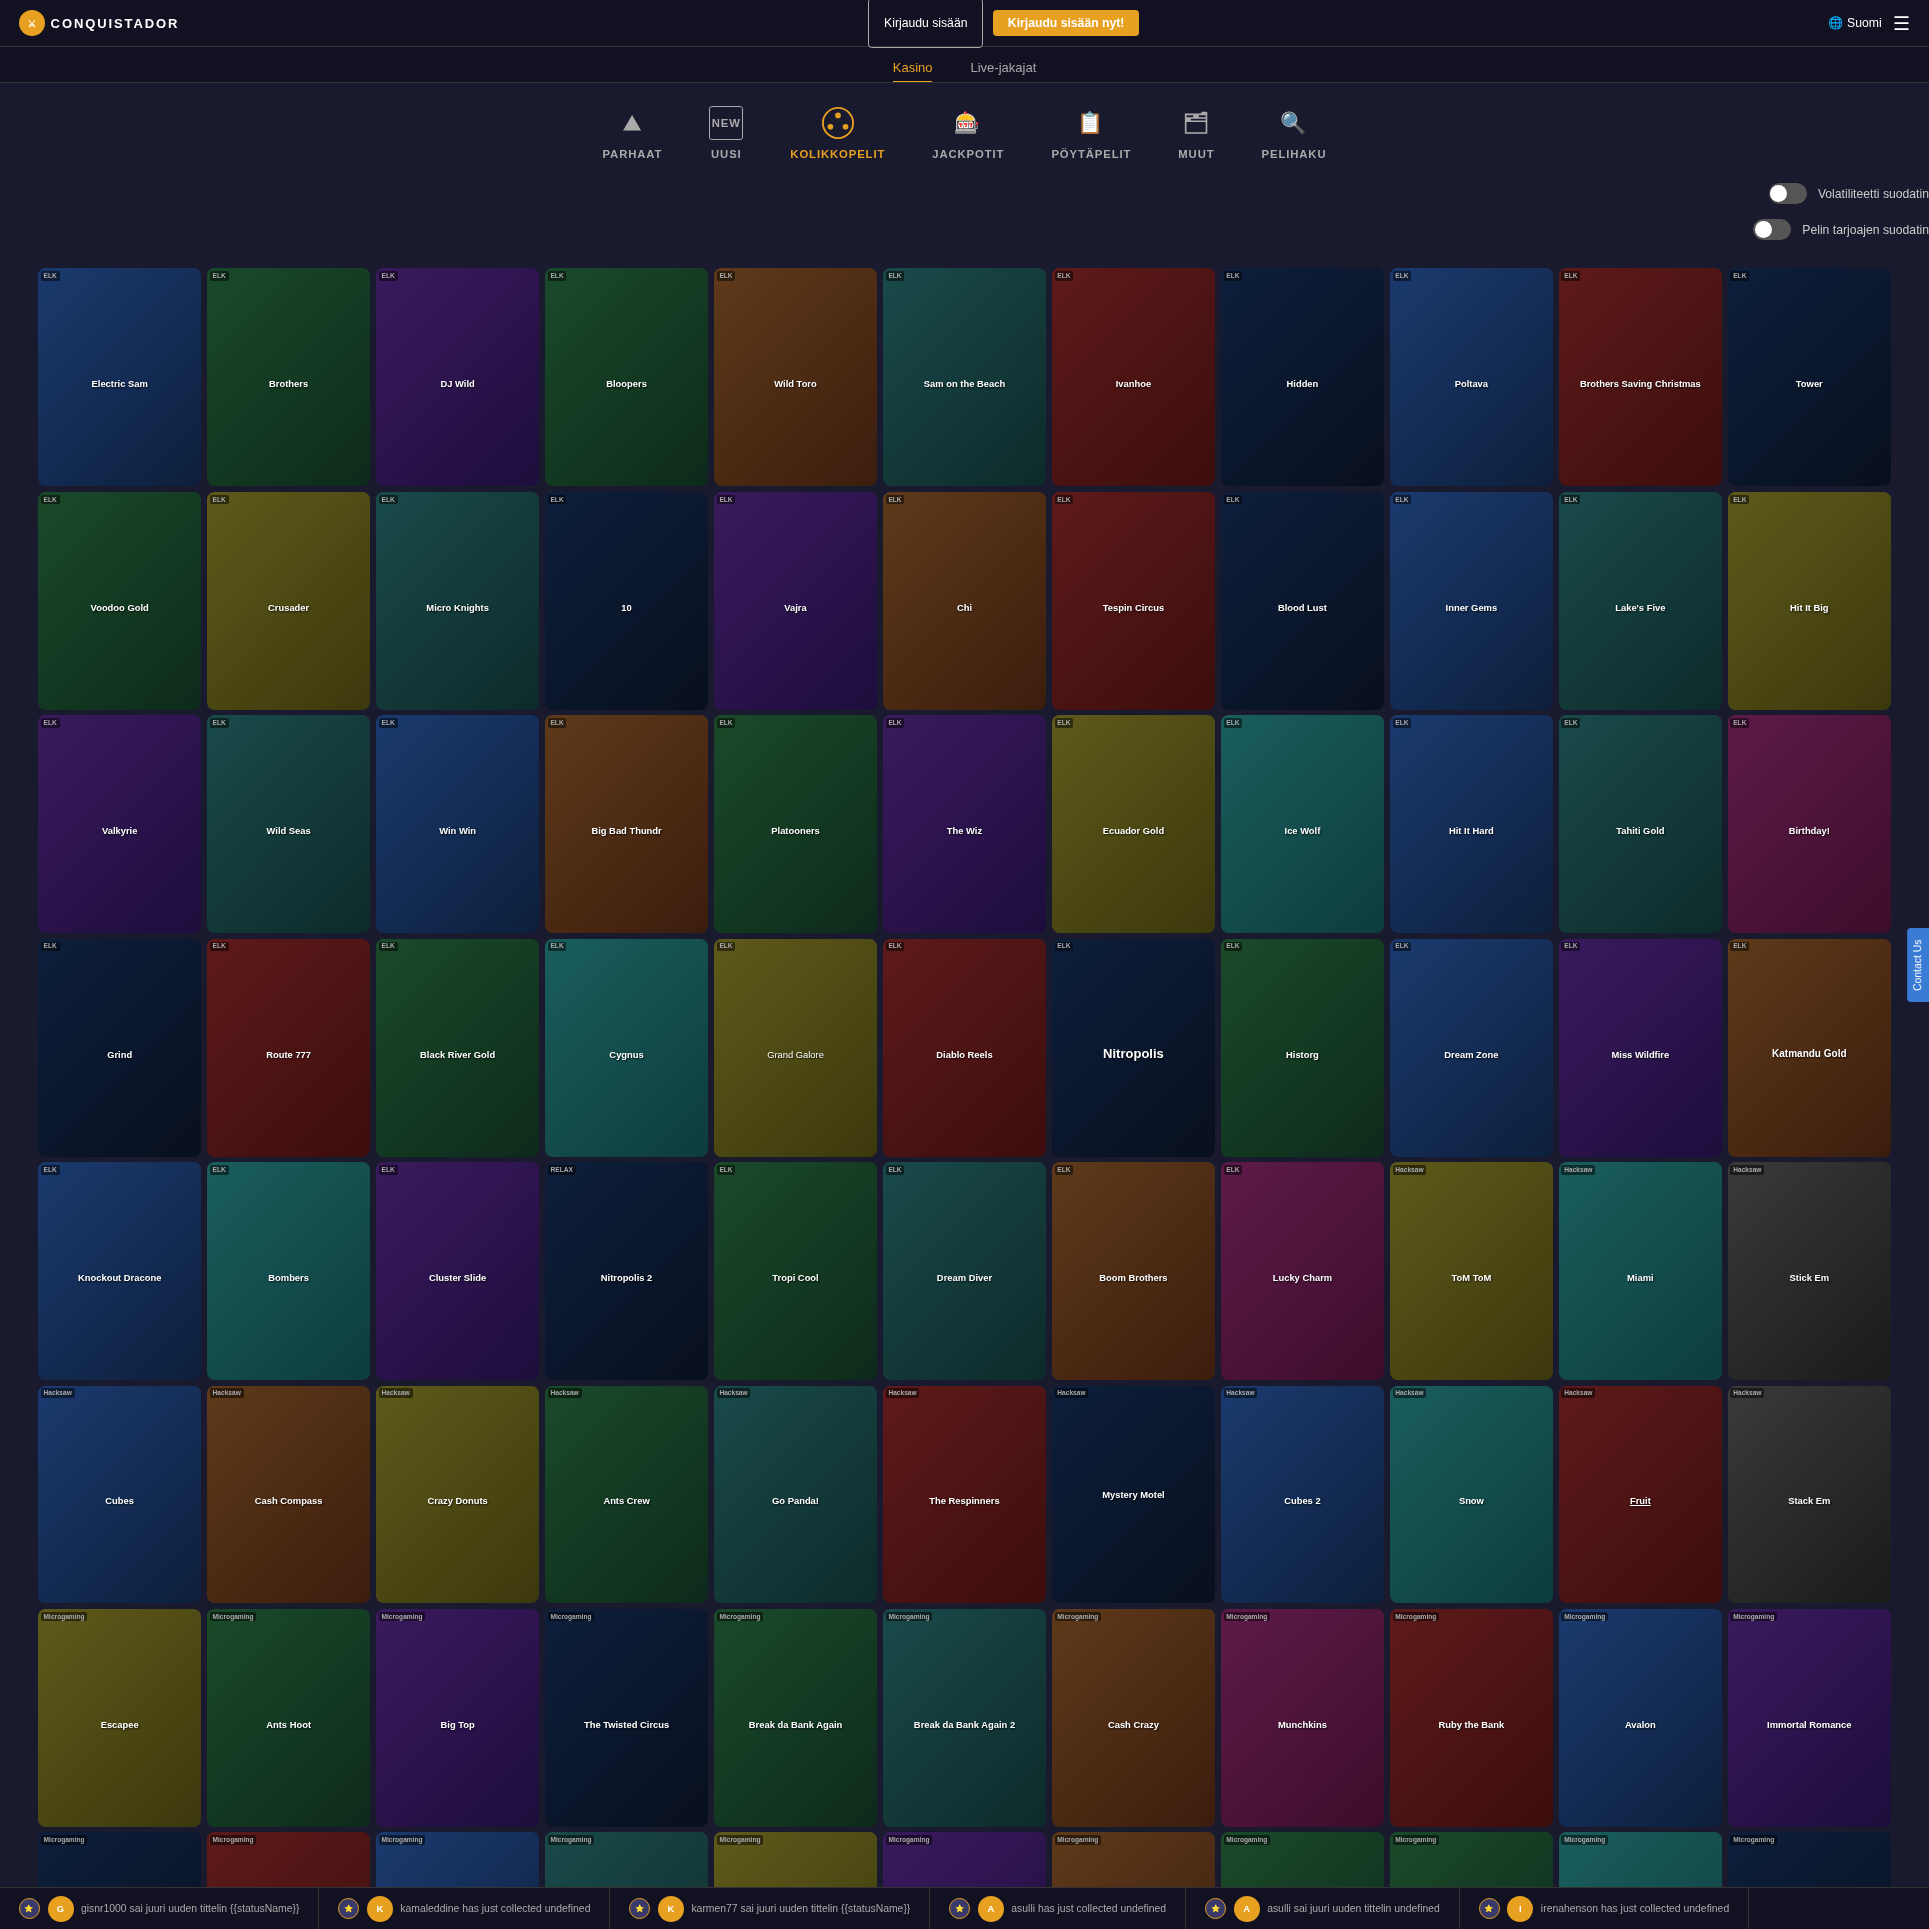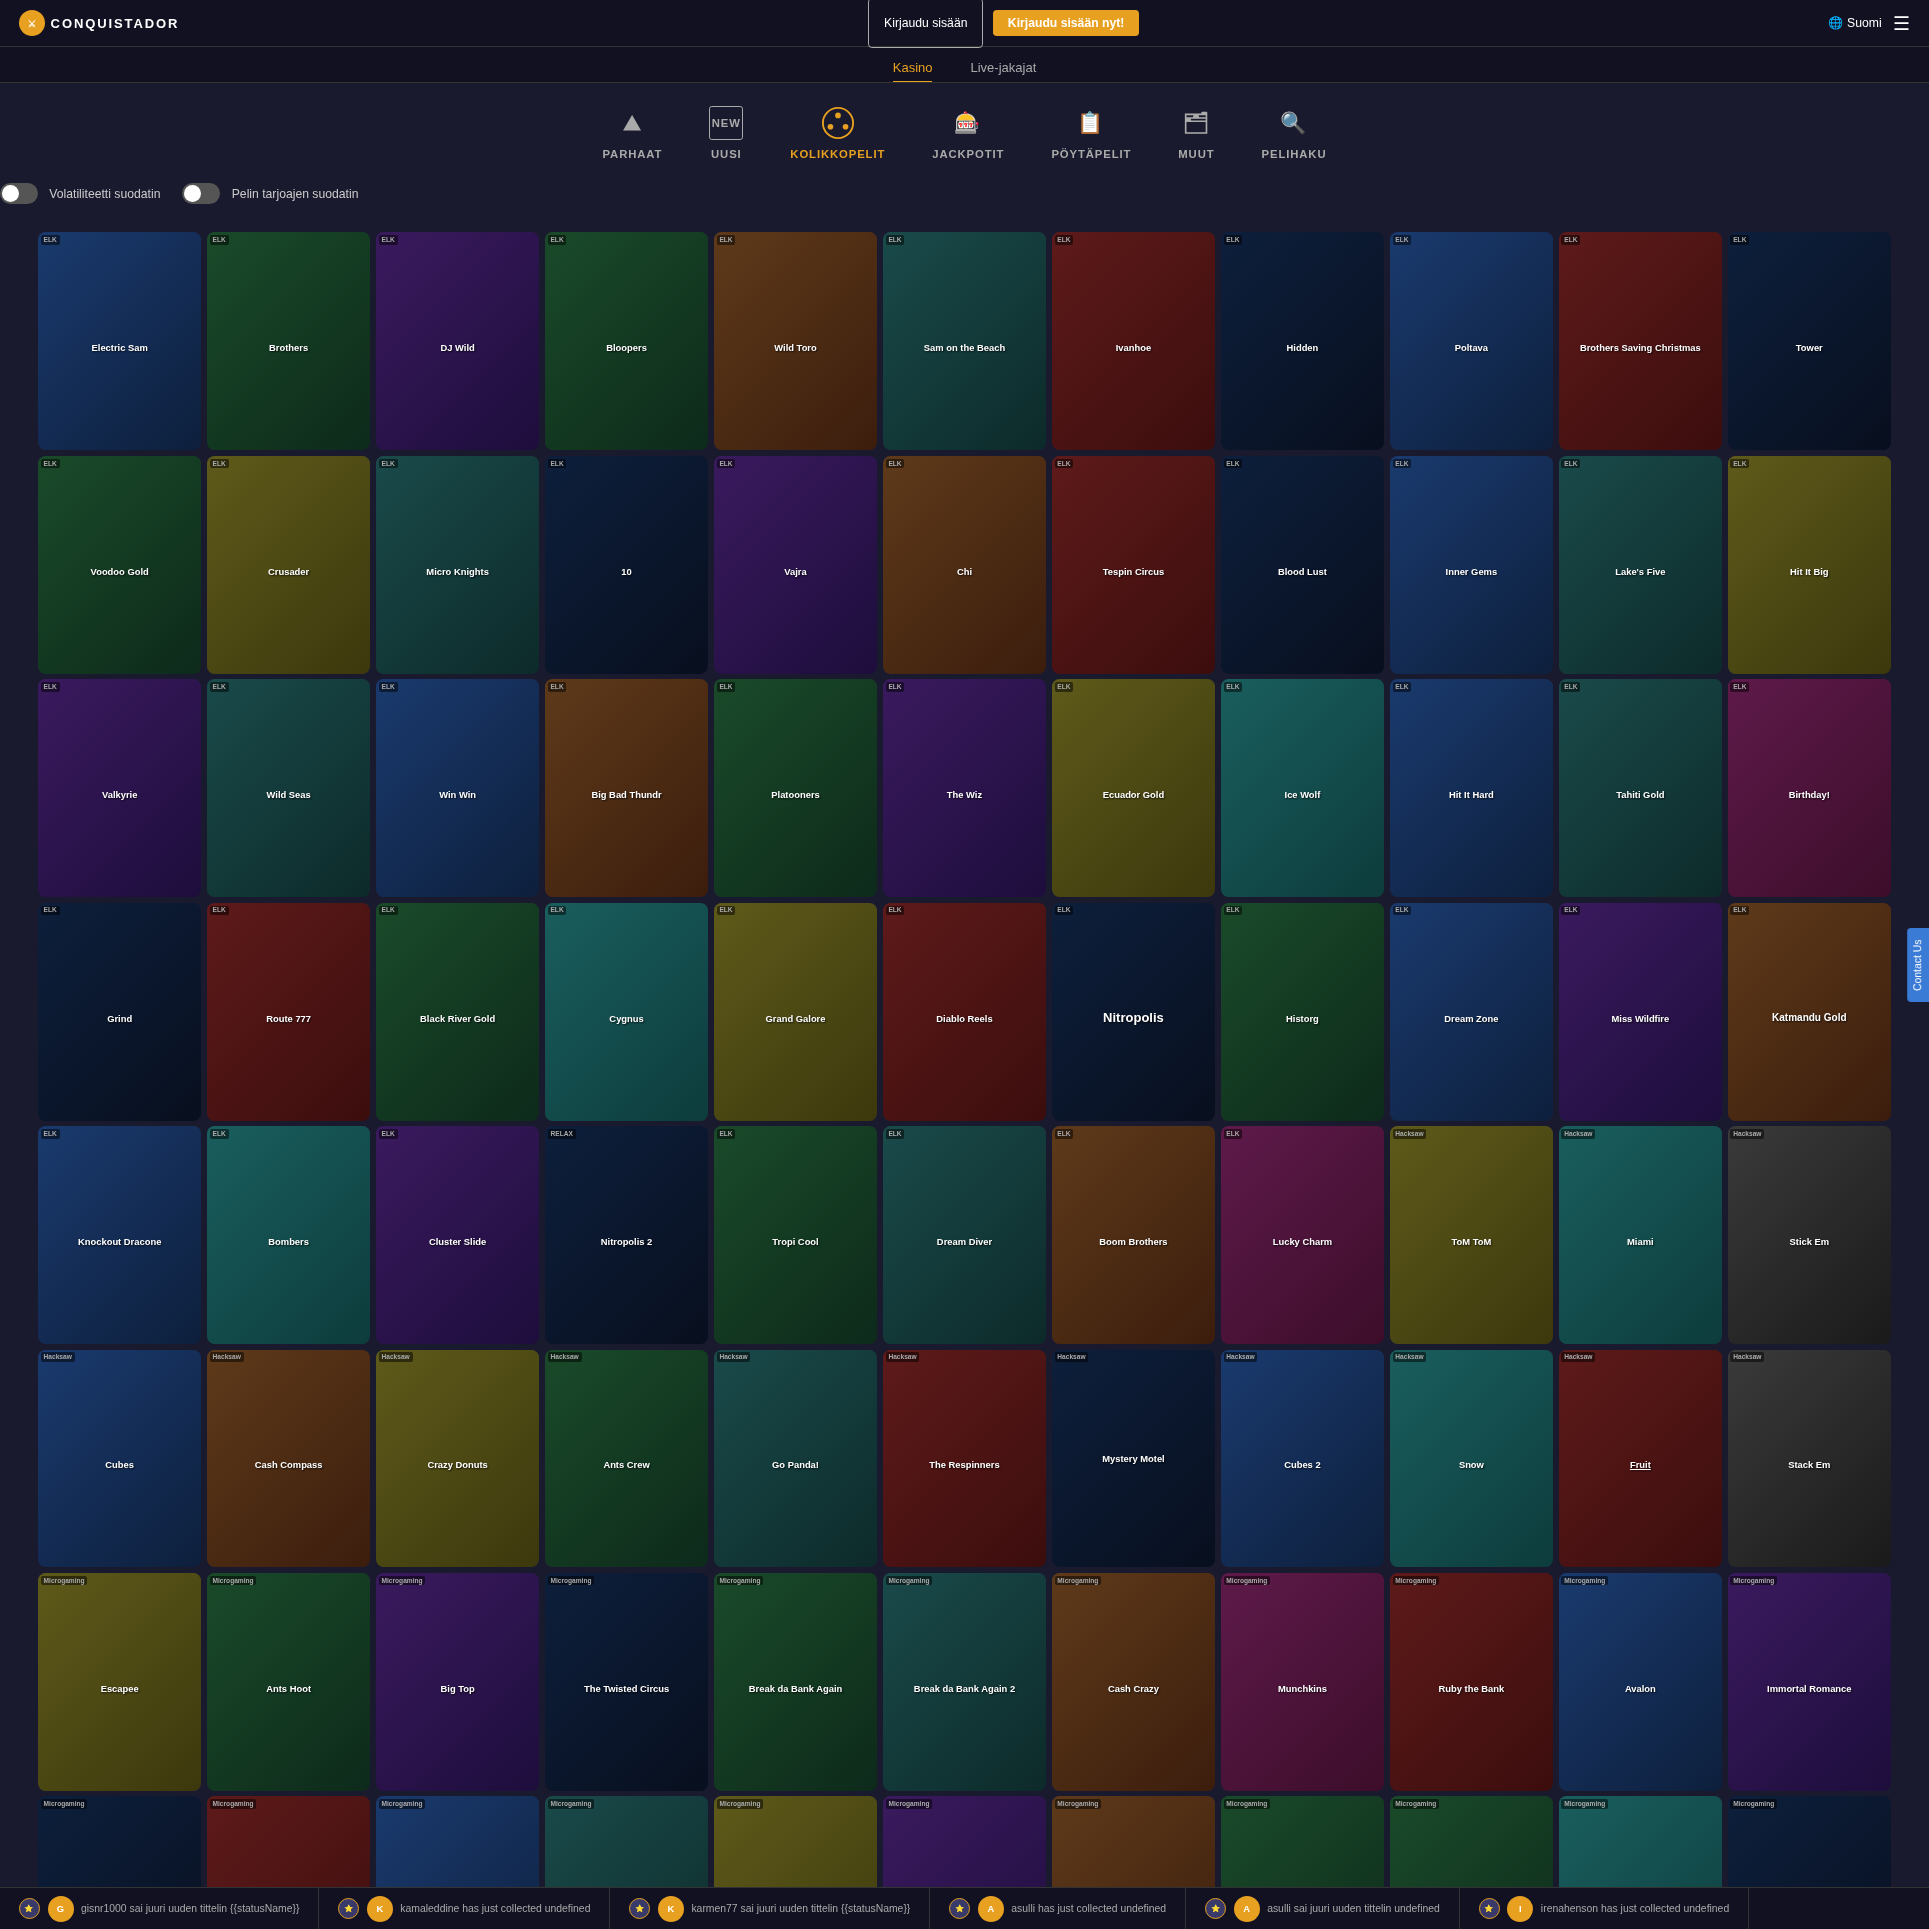--- a/index.html
+++ b/index.html
@@ -136,23 +136,23 @@
       height: 34px;
       display: flex;
       align-items: center;
       justify-content: center;
       font-size: 21px;
     }
 
     
     .filters {
       display: flex;
-      flex-direction: row;
+      flex-direction: column;
       align-items: flex-end;
-      gap: 22px;
+      gap: 15px;
       padding: 9.4px 0 19px;
       background: #1a1a2e;
     }
     .filter-row {
       display: flex;
       align-items: center;
       gap: 11.3px;
     }
     .toggle-switch {
       width: 38px;
@@ -595,21 +595,21 @@
     </div>
     <div class="game-card theme-cyan">
       <div class="game-inner">
         <span class="provider-badge">ELK</span>
         <span style="font-size: 9.4px; font-weight: bold; text-shadow: rgba(0, 0, 0, 0.8) 0.9px 0.9px 1.9px; margin-top: 13px;">Cygnus</span>
       </div>
     </div>
     <div class="game-card theme-yellow">
       <div class="game-inner">
         <span class="provider-badge">ELK</span>
-        <span style="font-size: 9.4px; font-weight: bold; text-shadow: rgba(0, 0, 0, 0.8) 0.9px 0.9px 1.9px; margin-top: 13px;">Grand Galore</span>
+        <span style="font-size: 9.4px; font-weight: normal; text-shadow: rgba(0, 0, 0, 0.8) 0.9px 0.9px 1.9px; margin-top: 13px;">Grand Galore</span>
       </div>
     </div>
     <div class="game-card theme-red">
       <div class="game-inner">
         <span class="provider-badge">ELK</span>
         <span style="font-size: 9.4px; font-weight: bold; text-shadow: rgba(0, 0, 0, 0.8) 0.9px 0.9px 1.9px; margin-top: 13px;">Diablo Reels</span>
       </div>
     </div>
     <div class="game-card theme-darkblue">
       <div class="game-inner">

